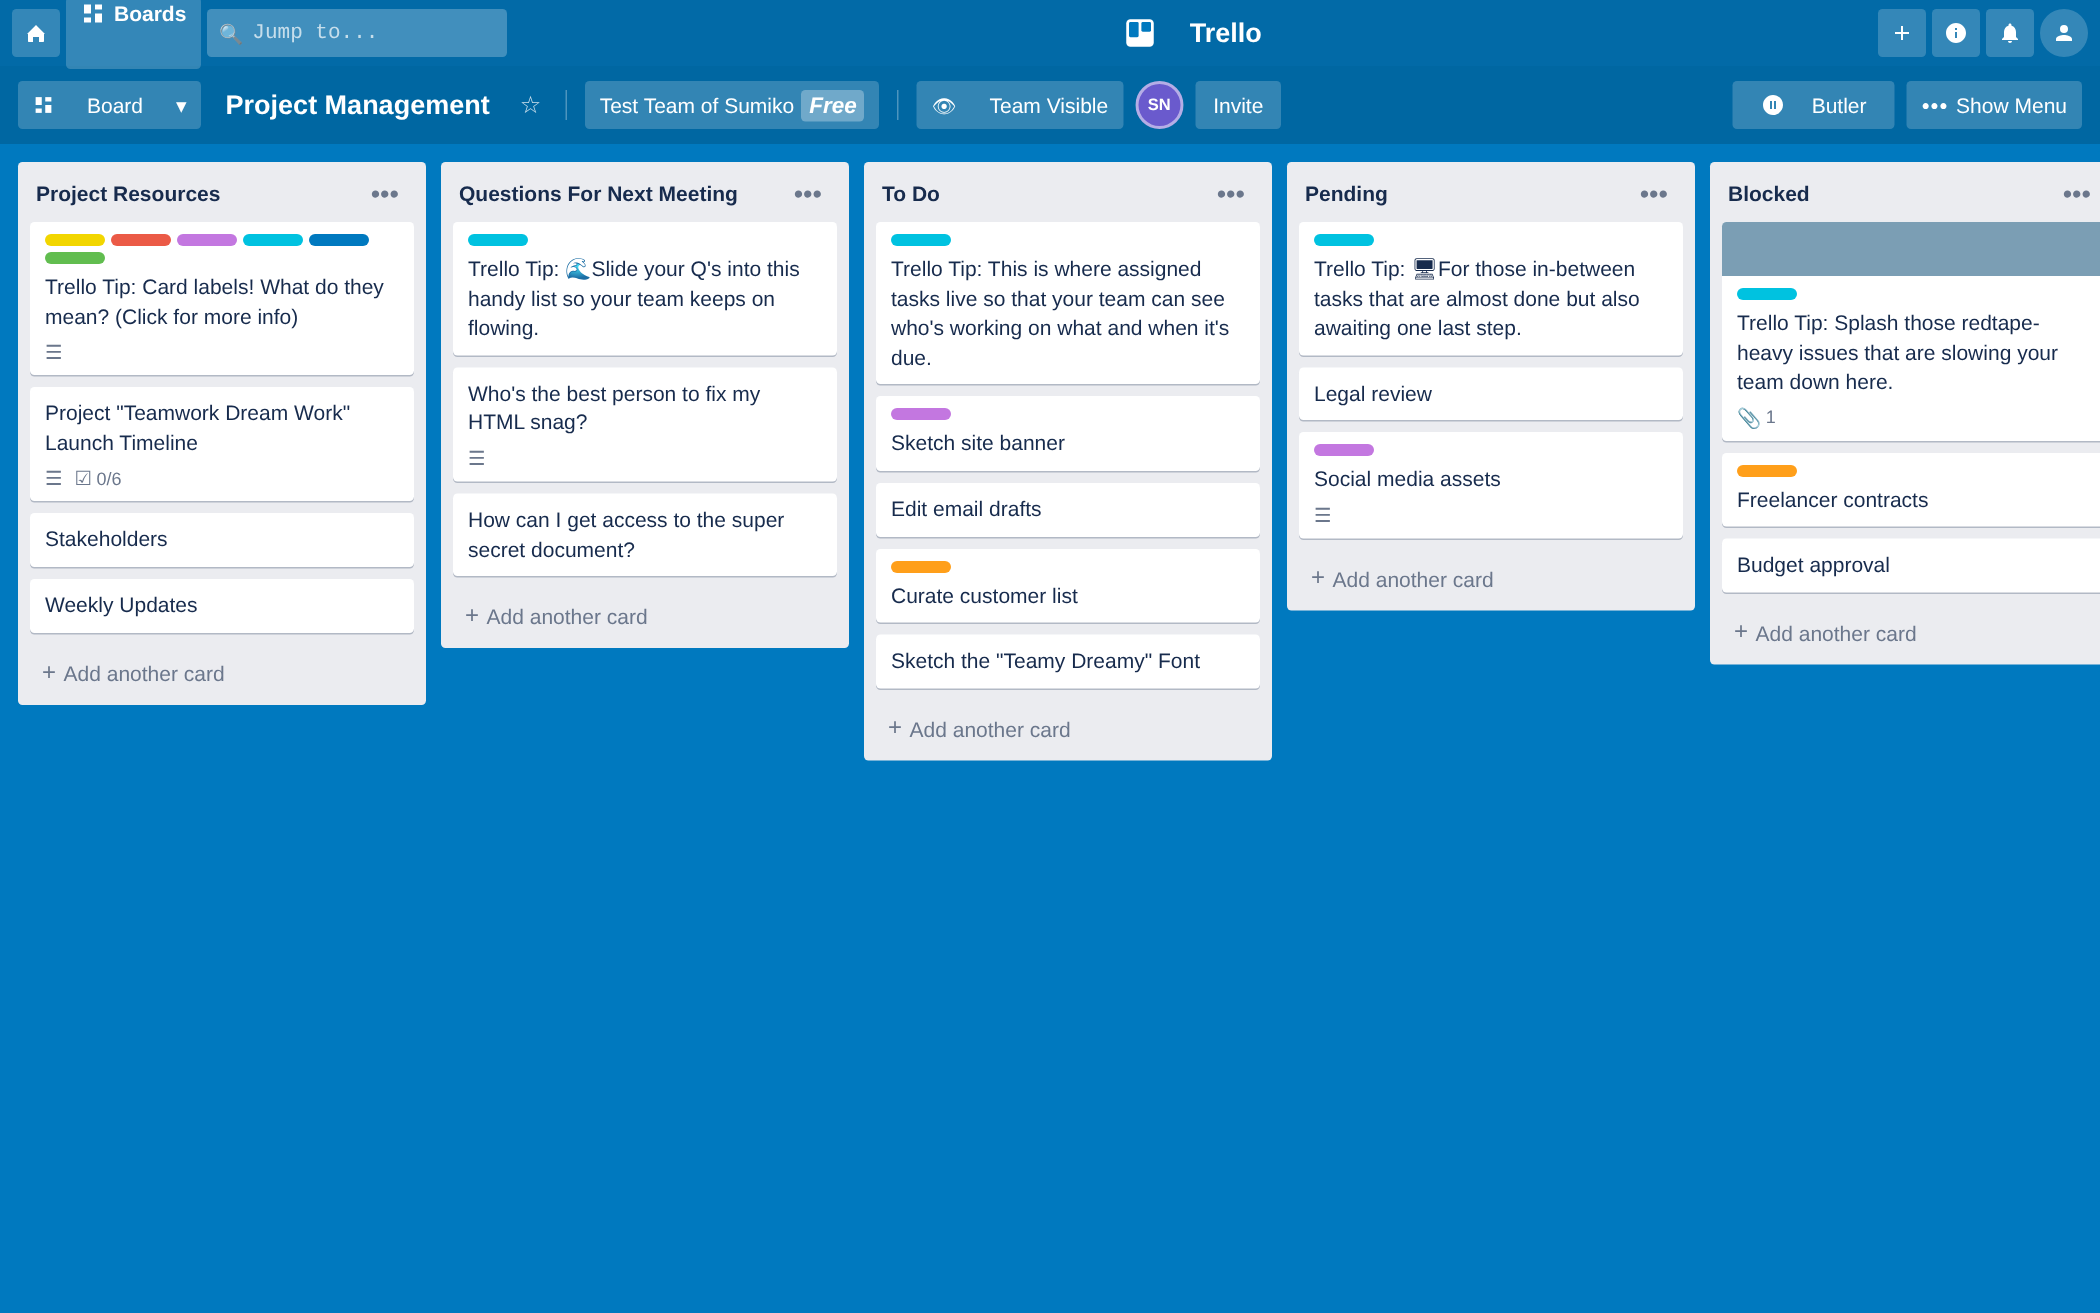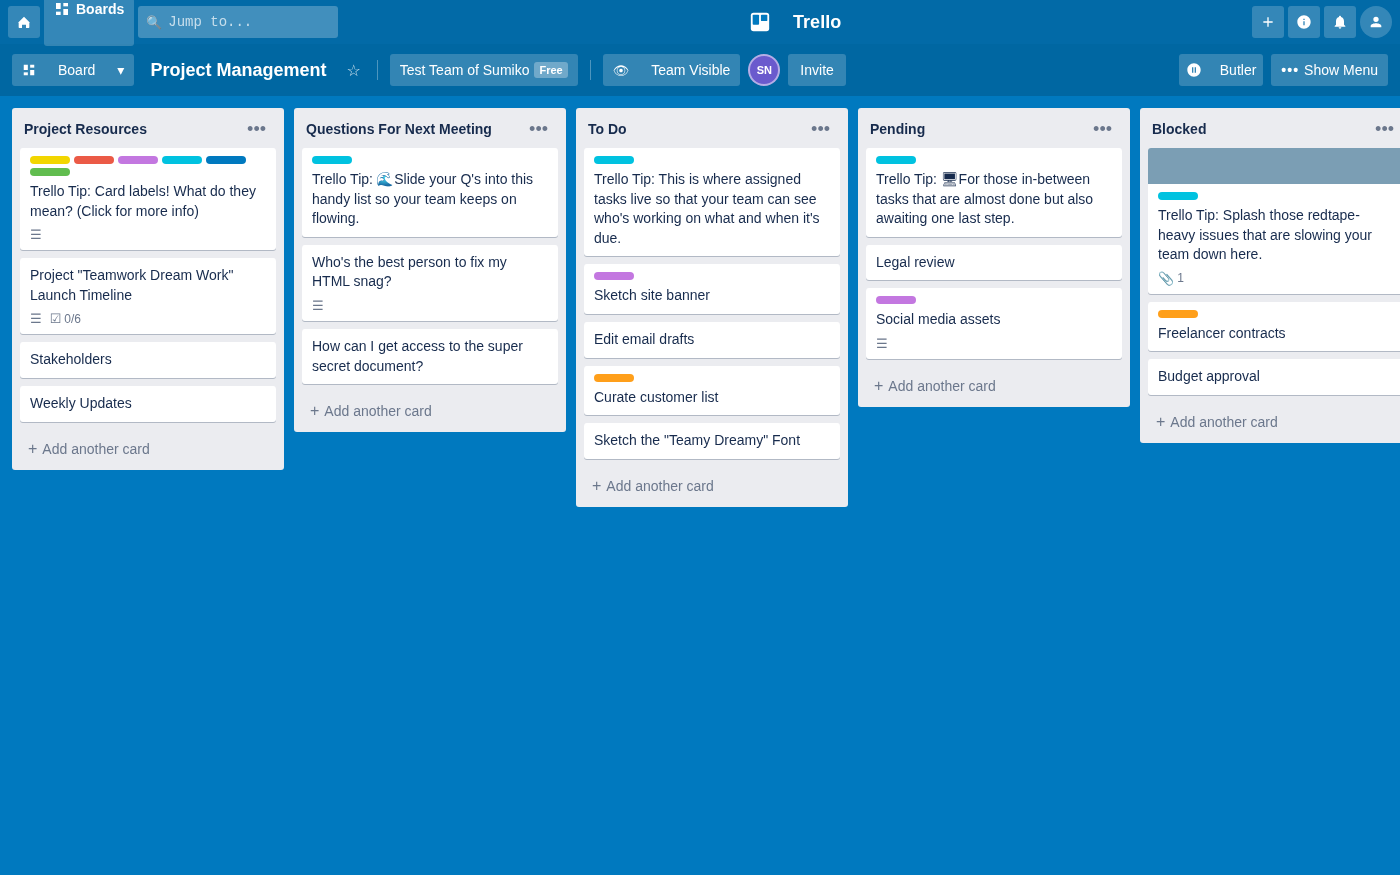--- a/index.html
+++ b/index.html
@@ -145,24 +145,25 @@
       padding: 0 10px;
       display: flex;
       align-items: center;
       gap: 5px;
       cursor: pointer;
       font-size: 14px;
     }
     .free-badge {
       background: rgba(255,255,255,0.3);
       border-radius: 3px;
-      font-size: 11px;
+      font-size: 15px;
       font-weight: 700;
       padding: 2px 5px;
       color: white;
+      font-style: italic;
     }
     .avatar {
       width: 32px;
       height: 32px;
       border-radius: 50%;
       background: #6A5ACD;
       color: white;
       display: flex;
       align-items: center;
       justify-content: center;
@@ -188,21 +189,21 @@
       display: flex;
       align-items: center;
       gap: 8px;
     }
     .butler-btn {
       background: rgba(255,255,255,0.2);
       border: none;
       border-radius: 3px;
       color: white;
       height: 32px;
-      padding: 0 7px;
+      padding: 0 19px;
       display: flex;
       align-items: center;
       gap: 18px;
       cursor: pointer;
       font-size: 14px;
     }
     .show-menu-btn {
       background: rgba(255,255,255,0.2);
       border: none;
       border-radius: 3px;

